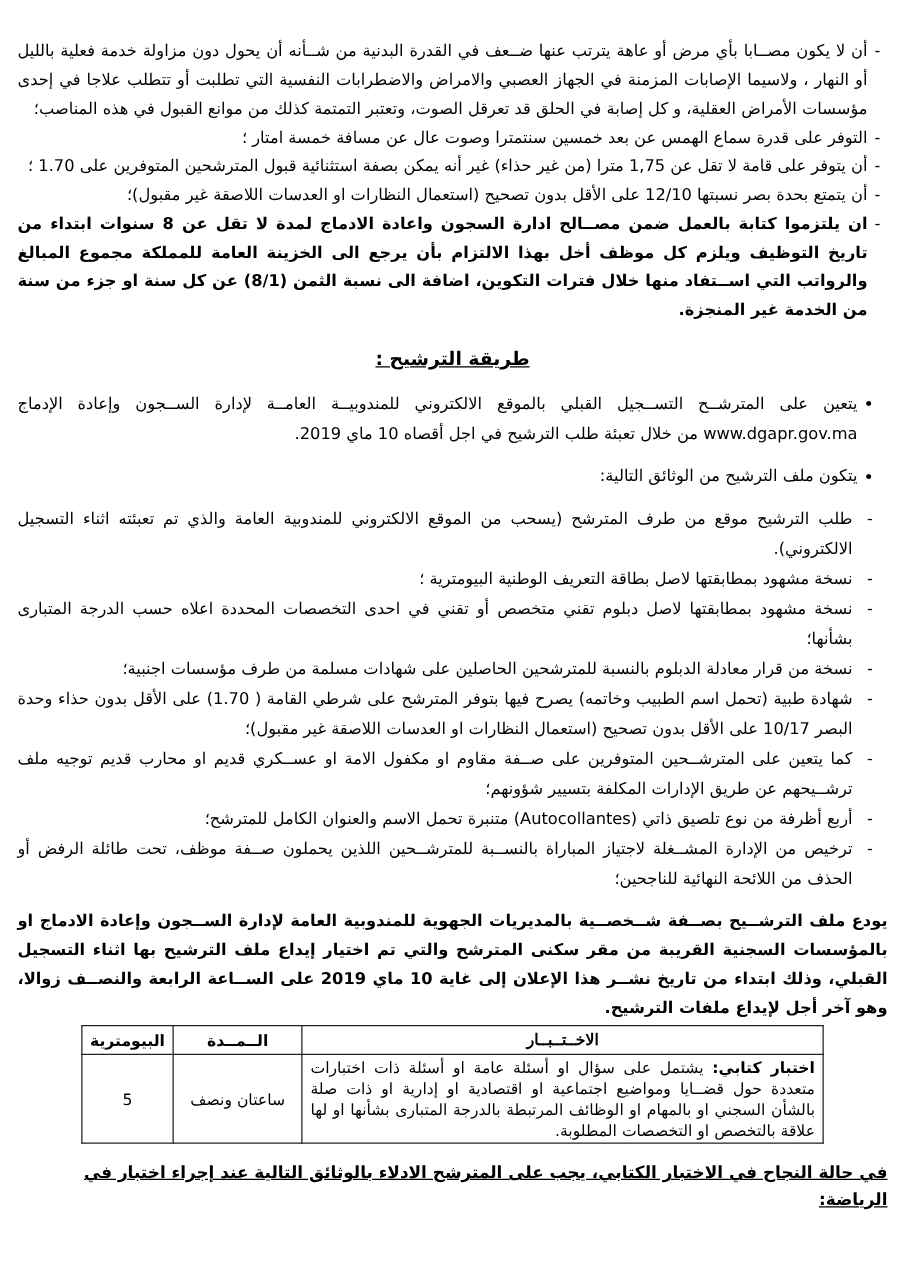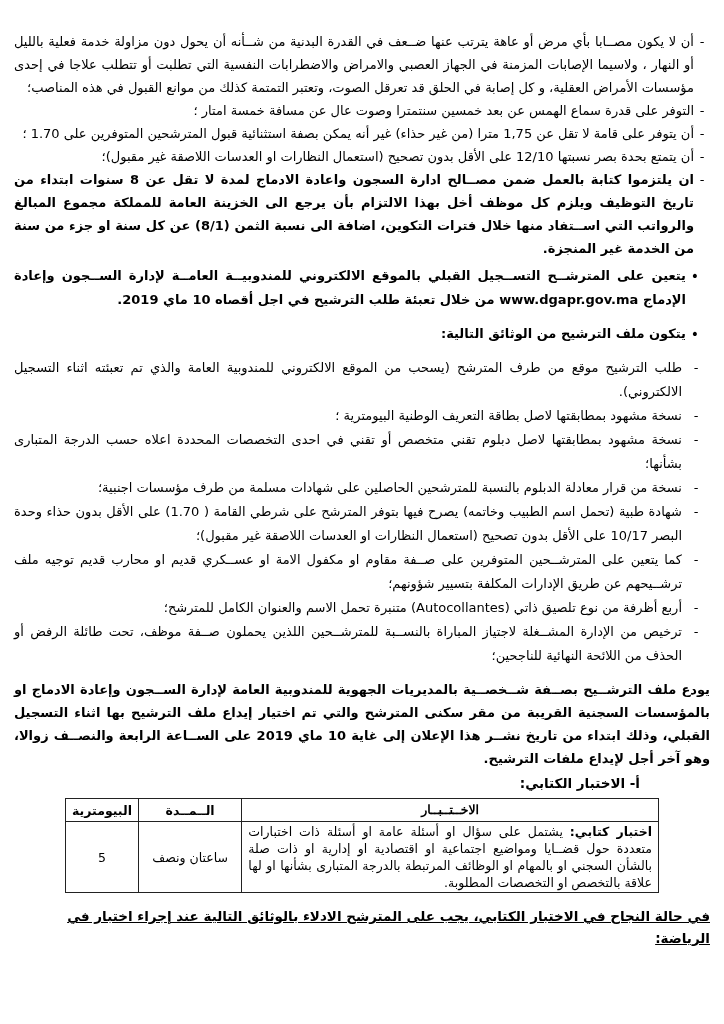--- a/index.html
+++ b/index.html
@@ -18,21 +18,21 @@
   .dash-item .t{flex:1;text-align:justify;}
   .bold{font-weight:bold;}
   .cond-list{margin-bottom:4px;}
   .h-center{
     text-align:center;font-weight:bold;font-size:15px;
     text-decoration:underline;
     margin:16px 0 14px 0;line-height:22px;
   }
   .bullet-item{display:flex;line-height:24px;margin:0 6px 10px 0;}
   .bullet-item .m{flex:0 0 18px;text-align:center;font-size:14px;}
-  .bullet-item .t{flex:1;text-align:justify;font-weight:bold;}
+  .bullet-item .t{flex:1;text-align:justify;font-weight:normal;}
   .doc-list{margin-top:2px;}
   .doc-list .dash-item{line-height:24px;}
   .doc-list .dash-item .m{flex:0 0 28px;}
   .paragraph-bold{
     font-weight:bold;text-align:justify;line-height:23px;
     margin:10px 0 0 0;
   }
   .sub-label{
     font-weight:bold;font-size:13.5px;
     margin:2px 70px 4px 0;line-height:22px;
@@ -79,20 +79,21 @@
     <div class="dash-item">
       <span class="m">-</span>
       <div class="t">أن يتمتع بحدة بصر نسبتها 12/10 على الأقل بدون تصحيح (استعمال النظارات او العدسات اللاصقة غير مقبول)؛</div>
     </div>
     <div class="dash-item bold">
       <span class="m">-</span>
       <div class="t">ان يلتزموا كتابة بالعمل ضمن مصــالح ادارة السجون واعادة الادماج لمدة لا تقل عن 8 سنوات ابتداء من تاريخ التوظيف ويلزم كل موظف أخل بهذا الالتزام بأن يرجع الى الخزينة العامة للمملكة مجموع المبالغ والرواتب التي اســتفاد منها خلال فترات التكوين، اضافة الى نسبة الثمن (8/1) عن كل سنة او جزء من سنة من الخدمة غير المنجزة.</div>
     </div>
   </div>
 
+  <div class="h-center">طريقة الترشيح :</div>
 
   <div class="bullet-item">
     <span class="m">•</span>
     <div class="t">يتعين على المترشــح التســجيل القبلي بالموقع الالكتروني للمندوبيــة العامــة لإدارة الســجون وإعادة الإدماج www.dgapr.gov.ma من خلال تعبئة طلب الترشيح في اجل أقصاه 10 ماي 2019.</div>
   </div>
   <div class="bullet-item">
     <span class="m">•</span>
     <div class="t">يتكون ملف الترشيح من الوثائق التالية:</div>
   </div>
 
@@ -126,21 +127,20 @@
       <div class="t">أربع أظرفة من نوع تلصيق ذاتي (Autocollantes) متنبرة تحمل الاسم والعنوان الكامل للمترشح؛</div>
     </div>
     <div class="dash-item">
       <span class="m">-</span>
       <div class="t">ترخيص من الإدارة المشــغلة لاجتياز المباراة بالنســبة للمترشــحين اللذين يحملون صــفة موظف، تحت طائلة الرفض أو الحذف من اللائحة النهائية للناجحين؛</div>
     </div>
   </div>
 
   <div class="paragraph-bold">يودع ملف الترشــيح بصــفة شــخصــية بالمديريات الجهوية للمندوبية العامة لإدارة الســجون وإعادة الادماج او بالمؤسسات السجنية القريبة من مقر سكنى المترشح والتي تم اختيار إيداع ملف الترشيح بها اثناء التسجيل القبلي، وذلك ابتداء من تاريخ نشــر هذا الإعلان إلى غاية 10 ماي 2019 على الســاعة الرابعة والنصــف زوالا، وهو آخر أجل لإيداع ملفات الترشيح.</div>
 
-  <div class="sub-label">أ- الاختبار الكتابي:</div>
 
   <table class="exam">
     <tbody>
         <tr>
       <th style="width:442px;font-family:Liberation Serif, serif;">الاخــتــبــار</th>
       <th style="width:95px;">الــمــدة</th>
       <th style="width:57px;">البيومترية</th>
     </tr>
     <tr>
       <td class="test-cell"><span class="bold">اختبار كتابي:</span><span> يشتمل على سؤال او أسئلة عامة او أسئلة ذات اختبارات متعددة حول قضــايا ومواضيع اجتماعية او اقتصادية او إدارية او ذات صلة بالشأن السجني او بالمهام او الوظائف المرتبطة بالدرجة المتبارى بشأنها او لها علاقة بالتخصص او التخصصات المطلوبة.</span></td>

